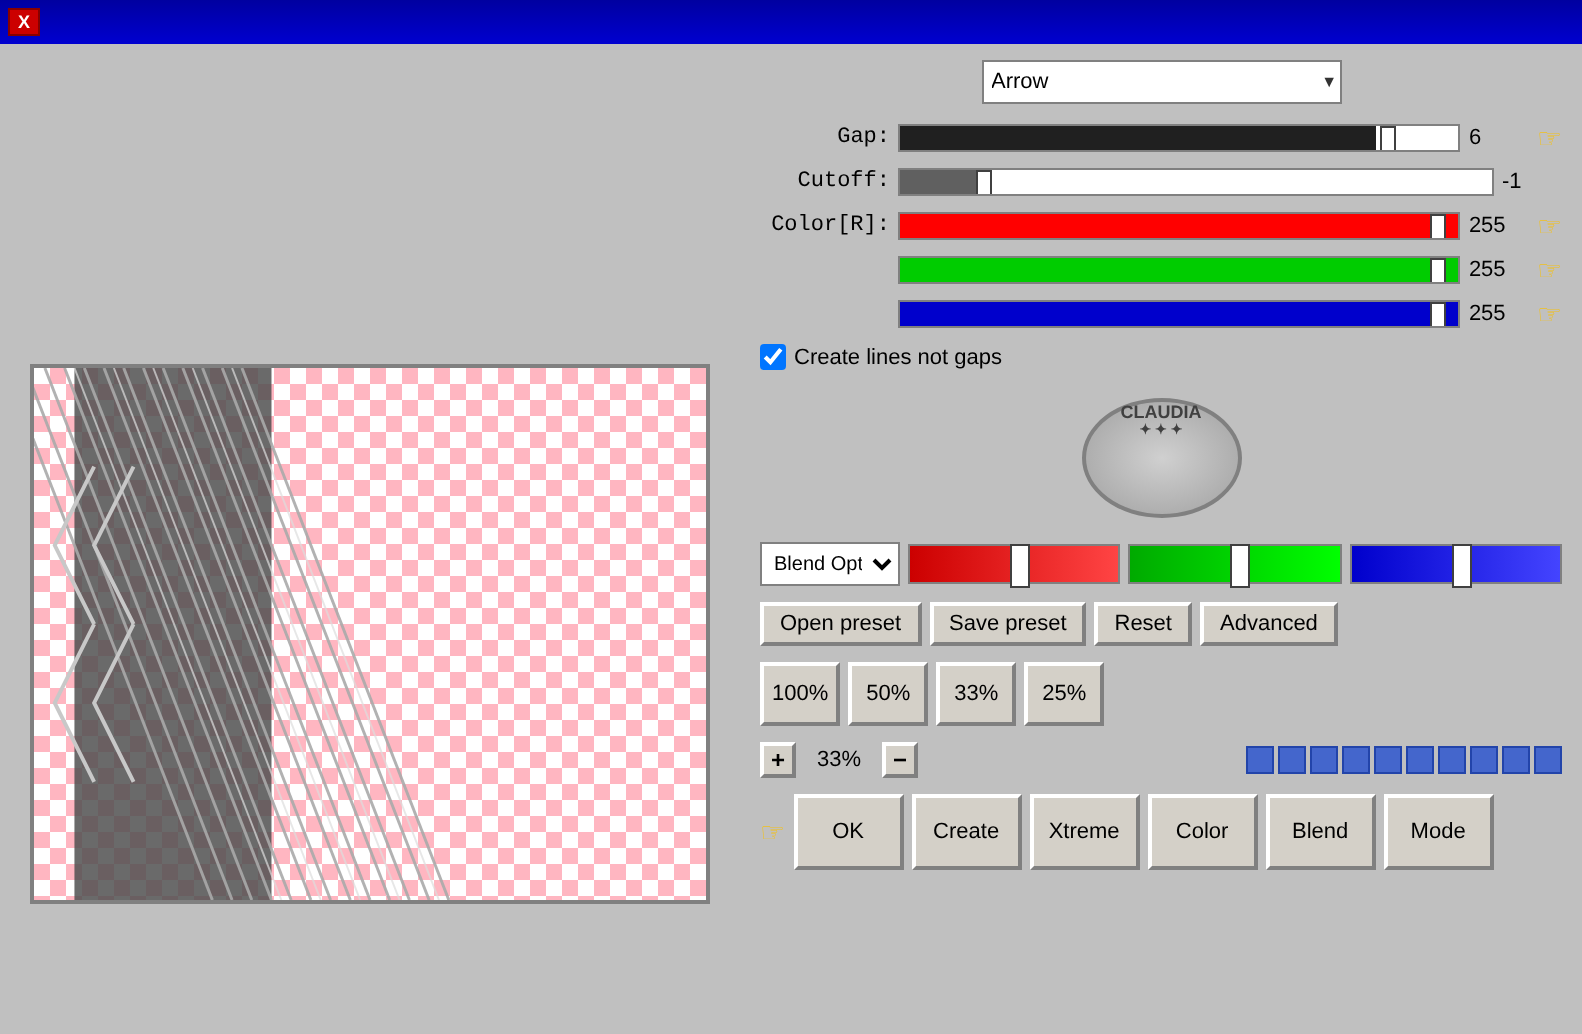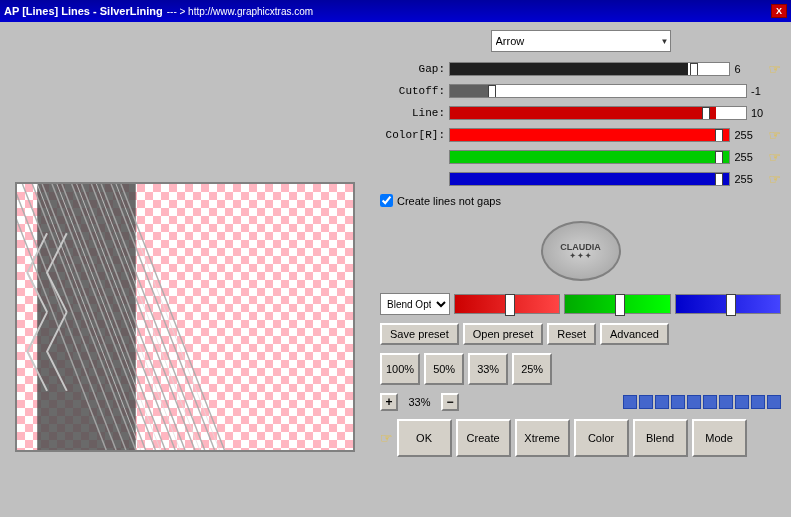--- a/index.html
+++ b/index.html
@@ -155,21 +155,20 @@
       margin: 8px 0;
     }
     .watermark-circle {
       width: 80px;
       height: 60px;
       background: radial-gradient(ellipse, #d0d0d0, #a0a0a0);
       border-radius: 50%;
       border: 2px solid #808080;
       display: flex;
       align-items: center;
-      justify-content: center;
       flex-direction: column;
       font-size: 9px;
       font-weight: bold;
       color: #404040;
       text-transform: uppercase;
     }
     .blend-row {
       display: flex;
       align-items: center;
       gap: 4px;
@@ -290,24 +289,20 @@
     .preview-svg {
       position: absolute;
       top: 0; left: 0;
       width: 100%; height: 100%;
     }
   </style>
 </head>
 <body>
 
 <div class="title-bar">
-  <div class="title-bar-title">
-    <span>AP [Lines] Lines - SilverLining</span>
-    <span style="font-weight:normal;font-size:10px;">--- &gt; http://www.graphicxtras.com</span>
-  </div>
   <div class="title-close">X</div>
 </div>
 
 <div class="main-content">
 
   <div class="left-panel">
     <div class="preview-box">
 
       <svg class="preview-svg" viewBox="0 0 340 270" xmlns="http://www.w3.org/2000/svg">
 
@@ -373,28 +368,20 @@
 
     <div class="slider-row">
       <span class="slider-label">Cutoff:</span>
       <div class="slider-track">
         <div class="slider-fill fill-cutoff"></div>
         <div class="slider-thumb" style="left:13%"></div>
       </div>
       <span class="slider-value">-1</span>
     </div>
 
-    <div class="slider-row">
-      <span class="slider-label">Line:</span>
-      <div class="slider-track">
-        <div class="slider-fill fill-line"></div>
-        <div class="slider-thumb" style="left:85%"></div>
-      </div>
-      <span class="slider-value">10</span>
-    </div>
 
     <div class="slider-row">
       <span class="slider-label">Color[R]:</span>
       <div class="slider-track">
         <div class="slider-fill fill-r"></div>
         <div class="slider-thumb" style="left:95%"></div>
       </div>
       <span class="slider-value">255</span>
       <span class="slider-hand">☞</span>
     </div>
@@ -443,22 +430,22 @@
       <div class="mini-slider mini-slider-green" style="position:relative;height:20px;border:1px solid #808080;">
         <div class="mini-slider-thumb" style="left:48%"></div>
       </div>
 
       <div class="mini-slider mini-slider-blue" style="position:relative;height:20px;border:1px solid #808080;">
         <div class="mini-slider-thumb" style="left:48%"></div>
       </div>
     </div>
 
     <div class="btn-row">
+      <button class="btn">Open preset</button>
       <button class="btn">Save preset</button>
-      <button class="btn">Open preset</button>
       <button class="btn">Reset</button>
       <button class="btn">Advanced</button>
     </div>
 
     <div class="zoom-row">
       <button class="zoom-btn">100%</button>
       <button class="zoom-btn">50%</button>
       <button class="zoom-btn">33%</button>
       <button class="zoom-btn">25%</button>
     </div>

